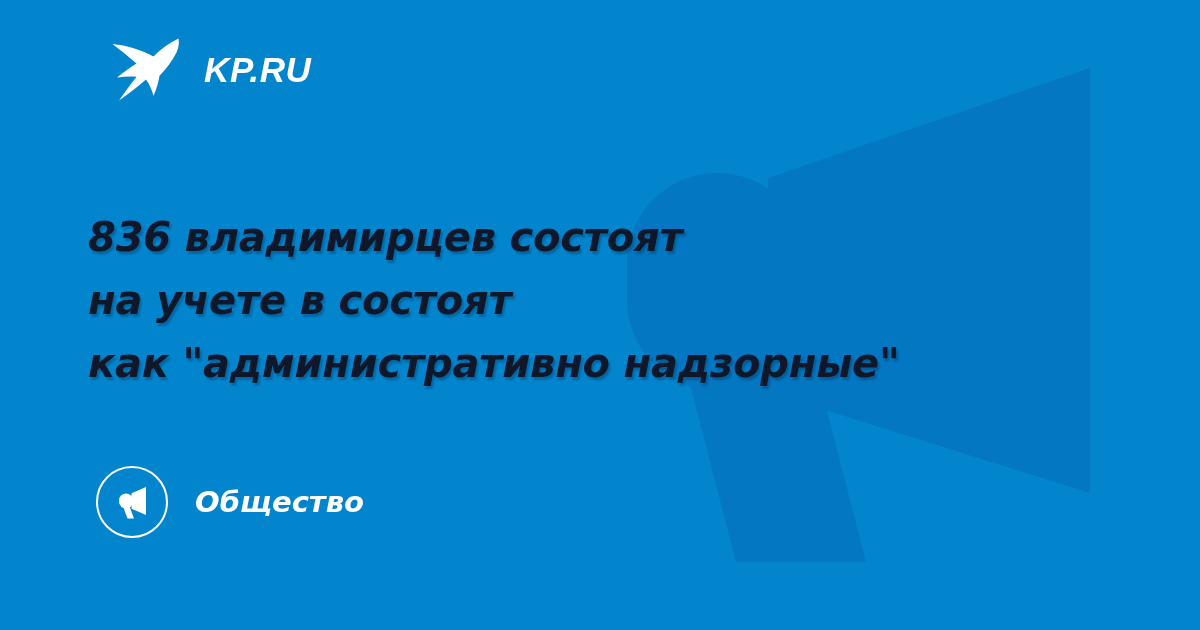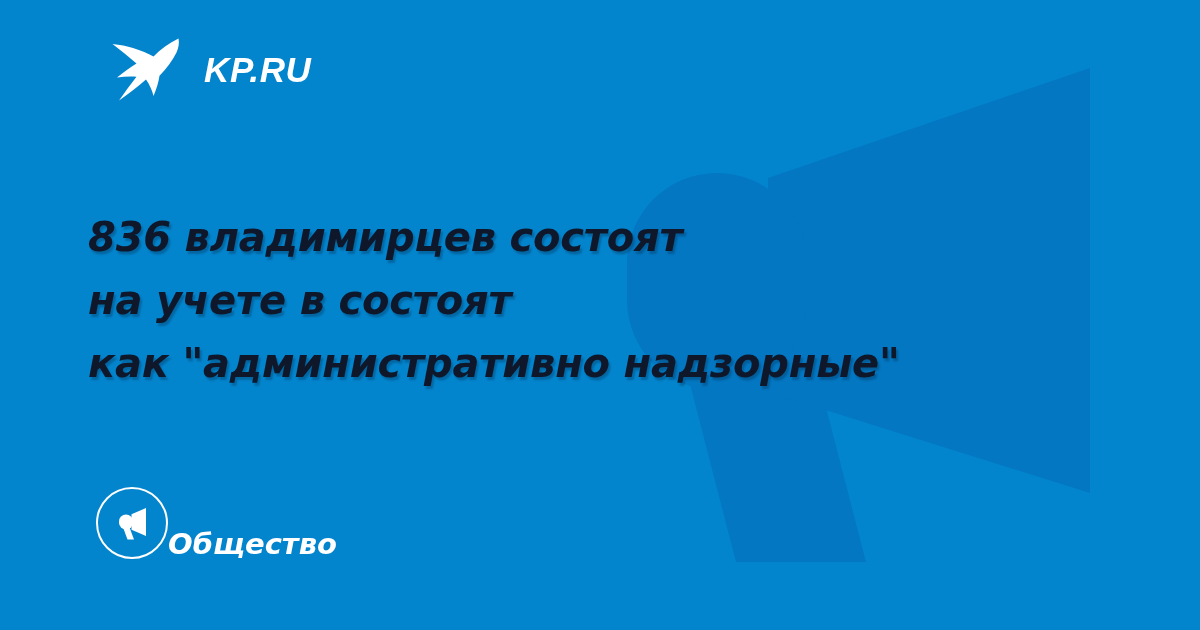--- a/index.html
+++ b/index.html
@@ -75,23 +75,24 @@
   }
   .headline-line {
     display: block;
     white-space: nowrap;
   }
 
   
   .rubric {
     position: absolute;
     left: 96px;
-    top: 487px;
+    top: 466px;
     display: flex;
-    align-items: flex-end;
+    align-items: center;
+    gap: 27px;
     z-index: 5;
   }
   .rubric-circle {
     width: 72px;
     height: 72px;
     border: 2px solid #ffffff;
     border-radius: 50%;
     box-sizing: border-box;
     display: flex;
     align-items: center;

